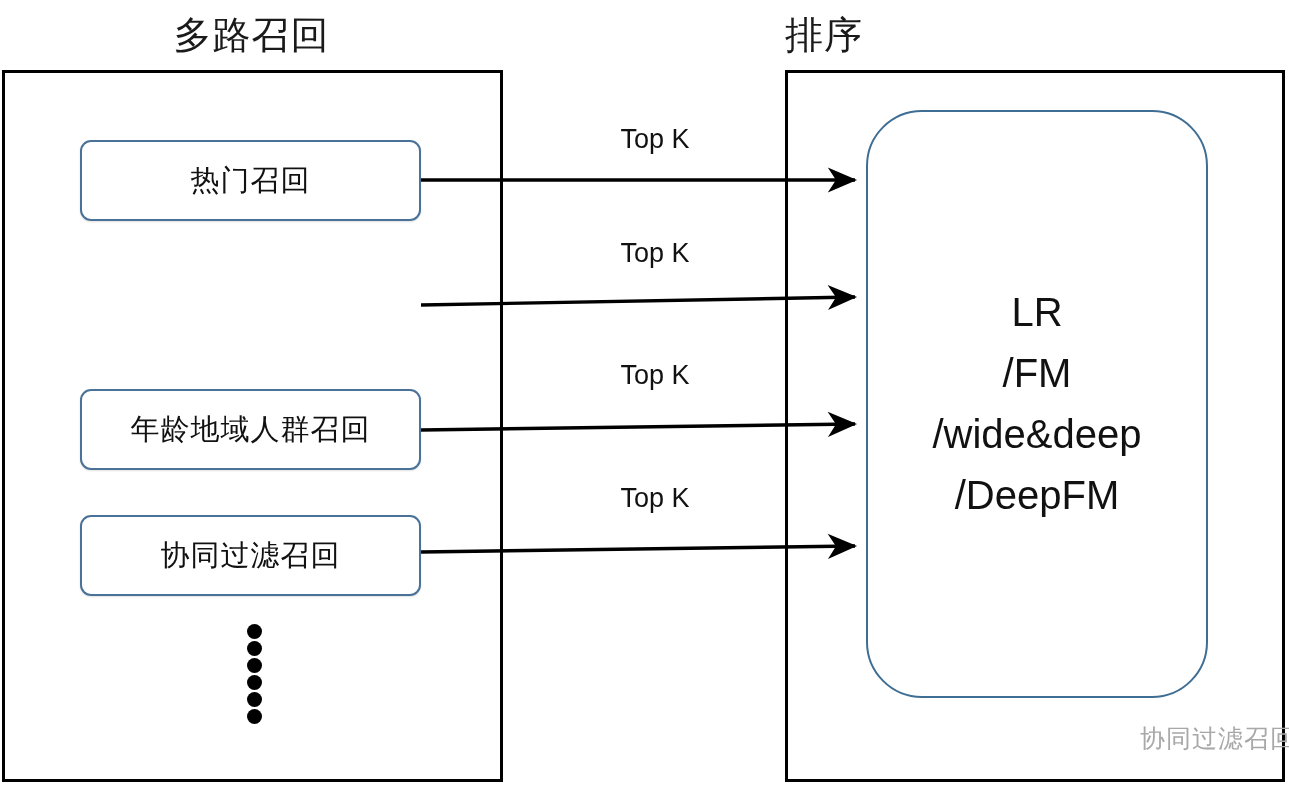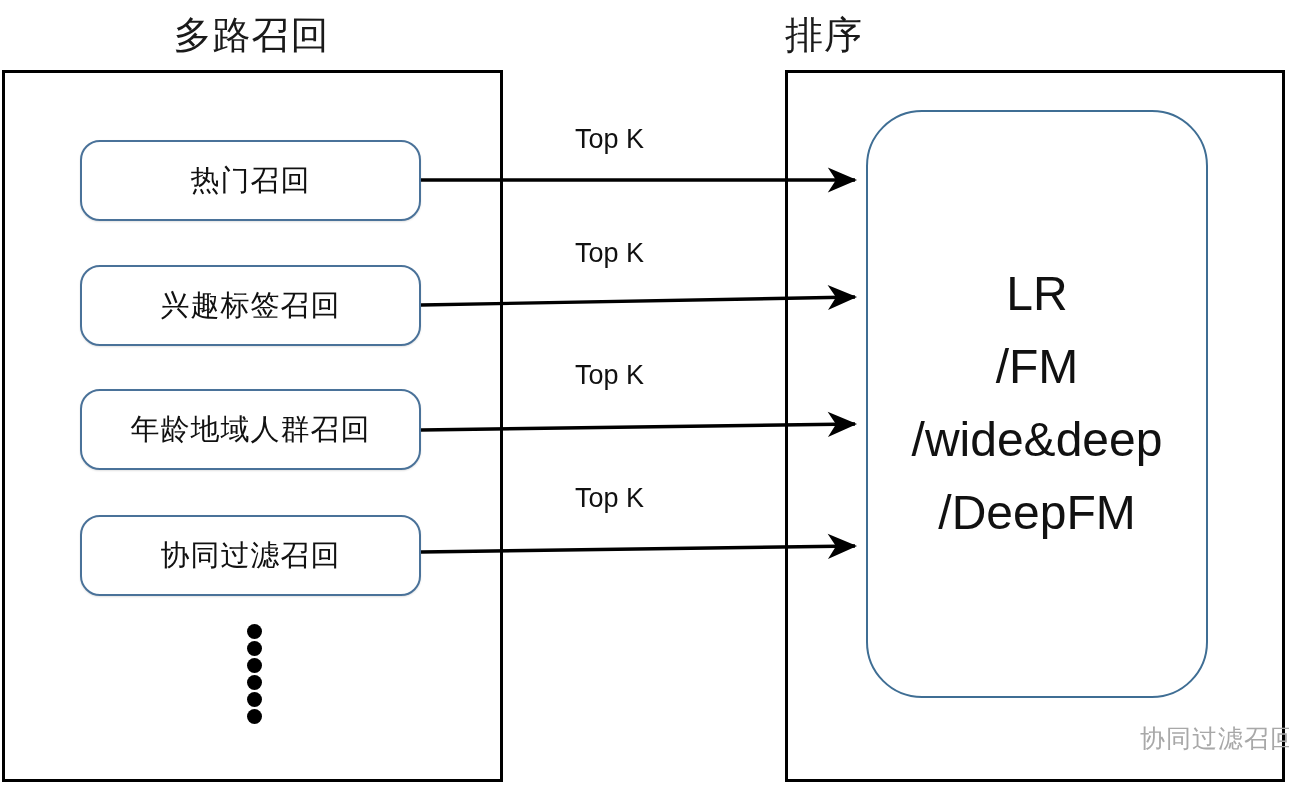--- a/index.html
+++ b/index.html
@@ -39,21 +39,21 @@
   #panel-ranking { left: 785px; top: 70px; width: 500px; height: 712px; }
 
   
   .recall-box {
     position: absolute;
     left: 80px;
     width: 341px;
     height: 81px;
     box-sizing: border-box;
     border: 2px solid #4a7299;
-    border-radius: 20px;
+    border-radius: 11px;
     background: #ffffff;
     display: flex;
     align-items: center;
     justify-content: center;
     font-family: "Liberation Serif", serif;
     font-size: 29px;
     color: #111111;
     letter-spacing: 1px;
     box-shadow: 0 1px 2px rgba(0,0,0,0.12);
   }
@@ -86,20 +86,21 @@
     top: 0;
     width: 1289px;
     height: 785px;
     pointer-events: none;
   }
 
   
   .topk {
     position: absolute;
     width: 160px;
+    text-align: center;
     font-family: "Liberation Sans", sans-serif;
     font-size: 27px;
     color: #111111;
   }
   #topk-0 { left: 575px; top: 124px; }
   #topk-1 { left: 575px; top: 238px; }
   #topk-2 { left: 575px; top: 360px; }
   #topk-3 { left: 575px; top: 483px; }
 
   
@@ -113,21 +114,21 @@
     border: 2px solid #3f6e94;
     border-radius: 56px;
     background: #ffffff;
     display: flex;
     flex-direction: column;
     align-items: center;
     justify-content: center;
   }
   .model-line {
     font-family: "Liberation Sans", sans-serif;
-    font-size: 48px;
+    font-size: 40px;
     line-height: 1.52;
     color: #111111;
     text-align: center;
     white-space: nowrap;
   }
 
   
   #watermark {
     position: absolute;
     left: 1140px;
@@ -146,23 +147,20 @@
 
   <div class="col-title" id="title-left">多路召回</div>
   <div class="col-title" id="title-right">排序</div>
 
   <div class="panel" id="panel-recall"></div>
 
   <div class="panel" id="panel-ranking"></div>
 
   <div class="recall-box" id="recall-box-0">
     <span>热门召回</span>
-  </div>
-  <div class="recall-box" id="recall-box-1">
-    <span>兴趣标签召回</span>
   </div>
   <div class="recall-box" id="recall-box-2">
     <span>年龄地域人群召回</span>
   </div>
   <div class="recall-box" id="recall-box-3">
     <span>协同过滤召回</span>
   </div>
 
   <div id="ellipsis">
     <div class="dot" style="top:0px"></div>

